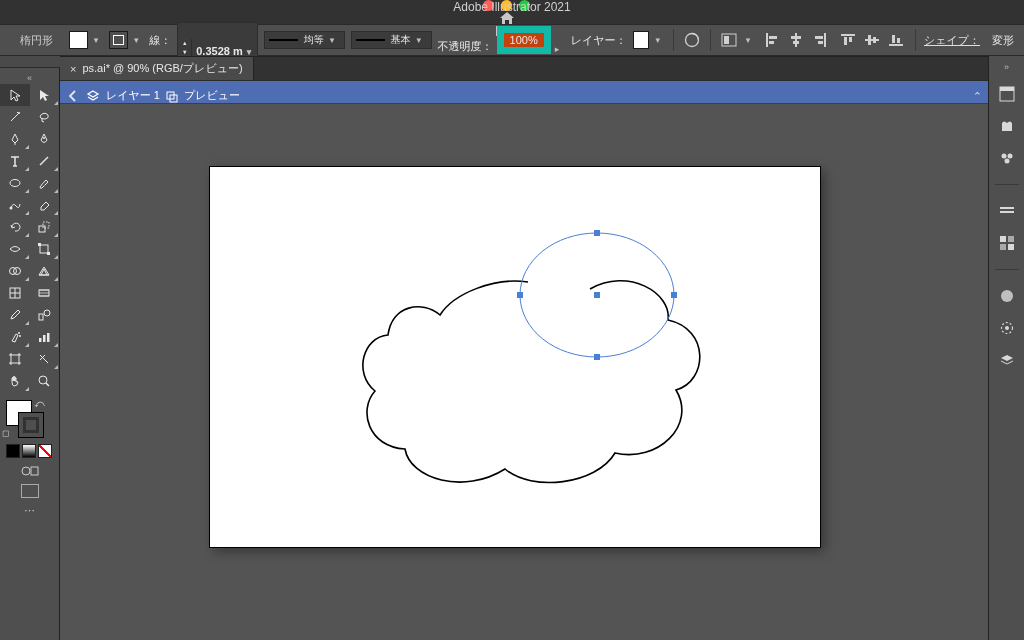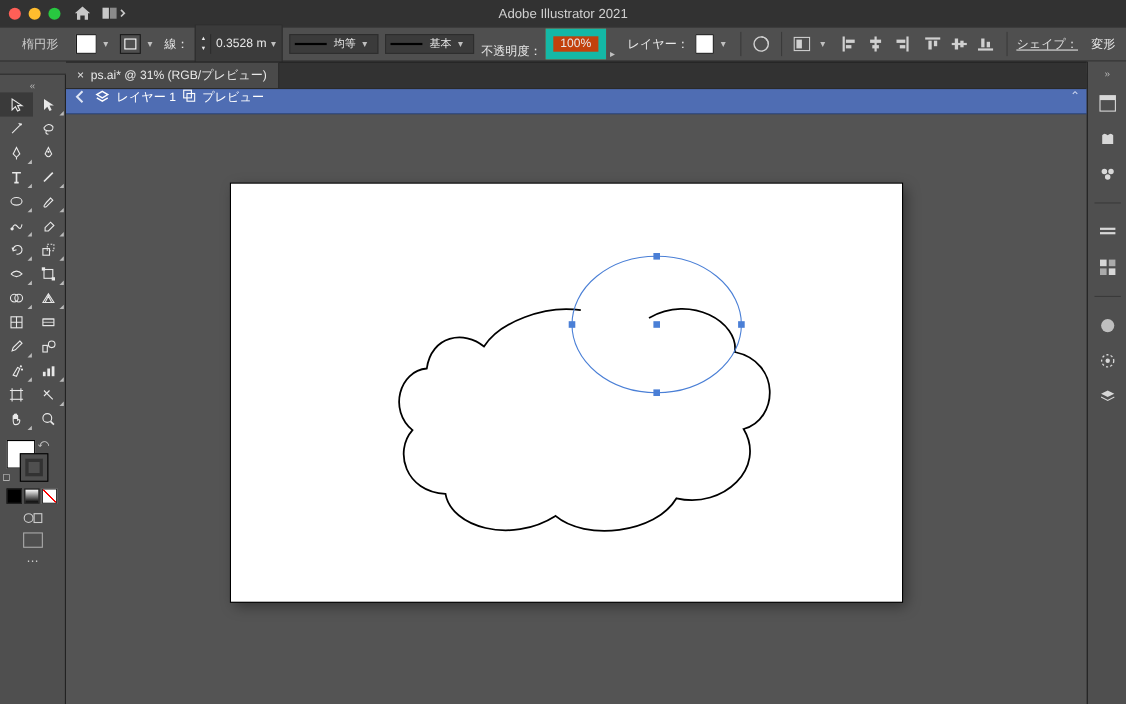--- a/index.html
+++ b/index.html
@@ -10,20 +10,21 @@
     font-size: 11px; color: #e0e0e0;
     overflow: hidden;
     position: relative;
   }
 
   
   .titlebar {
     height: 24px; background: #323232;
     display: flex; align-items: center;
     padding: 0 8px;
+    flex-direction: column;
   }
   .traffic-lights { display: flex; gap: 7px; margin-right: 12px; }
   .traffic-lights span {
     width: 11px; height: 11px; border-radius: 50%;
     display: inline-block;
   }
   .tl-red { background:#ff5f57; } .tl-yellow { background:#febc2e; } .tl-green { background:#28c840; }
   .titlebar .home-icon, .titlebar .layout-icon {
     color: #c0c0c0; margin-right: 10px; display:flex; align-items:center;
   }
@@ -49,23 +50,24 @@
     width: 20px; height: 18px; border:1px solid #1a1a1a;
     display:inline-flex; align-items:center; justify-content:center;
   }
   .swatch.fill { background:#fff; }
   .swatch.stroke { background:#4f4f4f; position:relative; }
   .swatch.stroke::after{
     content:""; position:absolute; inset:3px; border:1.5px solid #fff;
   }
   .chev { width:10px; color:#c0c0c0; font-size:9px; }
   .stroke-width-box {
-    display:flex; align-items:center;
+    display:flex; align-items:flex-end;
     border:1px solid #2d2d2d; background:#3b3b3b;
     height:36px;
+    font-weight:bold;
   }
   .stroke-width-box .updown{
     width:14px; display:flex; flex-direction:column;
     border-right:1px solid #2d2d2d;
   }
   .stroke-width-box .updown span{flex:1; font-size:6px; text-align:center; line-height:9px;}
   .stroke-width-box .val{ padding:0 4px; font-size:11px;}
   .brush-sample {
     width:86px; height:18px; border:1px solid #2d2d2d; background:#3b3b3b;
     display:flex; align-items:center; justify-content:flex-end;
@@ -111,21 +113,21 @@
     border-right:1px solid #222;
   }
   .doc-tab .x{font-size:11px;color:#ddd;}
 
   
   .layer-path{
     position:absolute; left:60px; right:36px; top:80px;
     height:24px; background:#4f6db3;
     border-top:1px solid #2a2a2a;
     border-bottom:1px solid #2a4070;
-    display:flex; align-items:flex-start;
+    display:flex; align-items:flex-end;
     color:#fff; font-size:11px; padding:0 6px; gap:6px;
   }
   .layer-path .chev-up{ margin-left:auto; color:#cfd8ef;}
 
   
   .workspace{
     position:absolute; left:60px; right:36px; top:104px; bottom:0;
     background:#545454;
     overflow:hidden;
   }
@@ -344,21 +346,21 @@
   <span style="margin-left:6px">変形</span>
 </div>
 
 <div class="expand-strip">
     <span>▾▾</span>
   </div>
 
 <div class="tab-row">
   <div class="doc-tab">
     <span class="x">×</span>
-    <span>ps.ai* @ 31% (RGB/プレビュー)</span>
+    <span>ps.ai* @ 90% (RGB/プレビュー)</span>
   </div>
 </div>
 
 <div class="layer-path">
   <svg width="14" height="14" viewBox="0 0 14 14">
       <path d="M9 2 L4 7 L9 12" fill="none" stroke="#dfe6f5" stroke-width="1.8"></path>
     </svg>
   <svg width="14" height="14" viewBox="0 0 14 14">
       <path d="M7 2 L12 5 L7 8 L2 5 Z M2 8 L7 11 L12 8" fill="none" stroke="#fff" stroke-width="1.3"></path>
     </svg>

